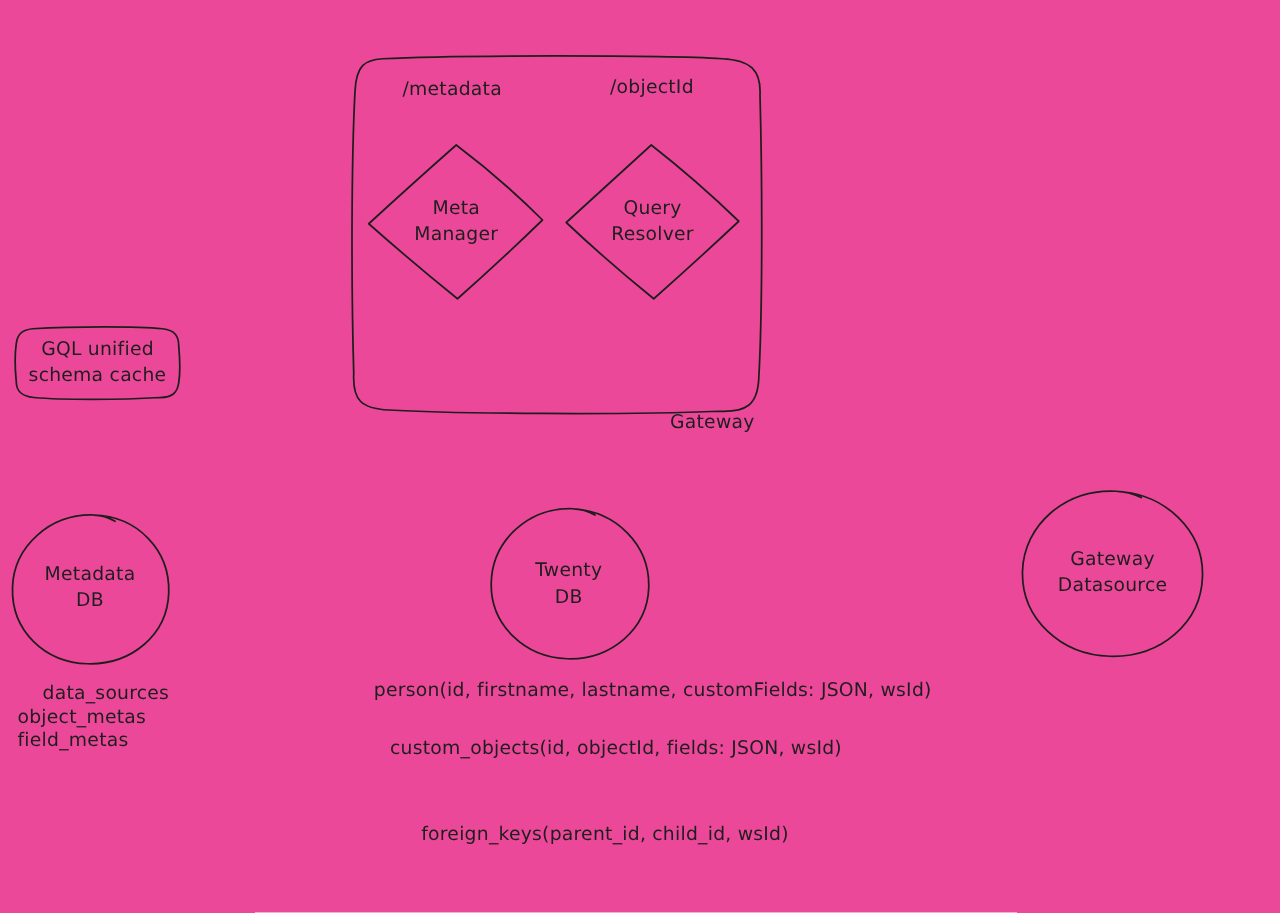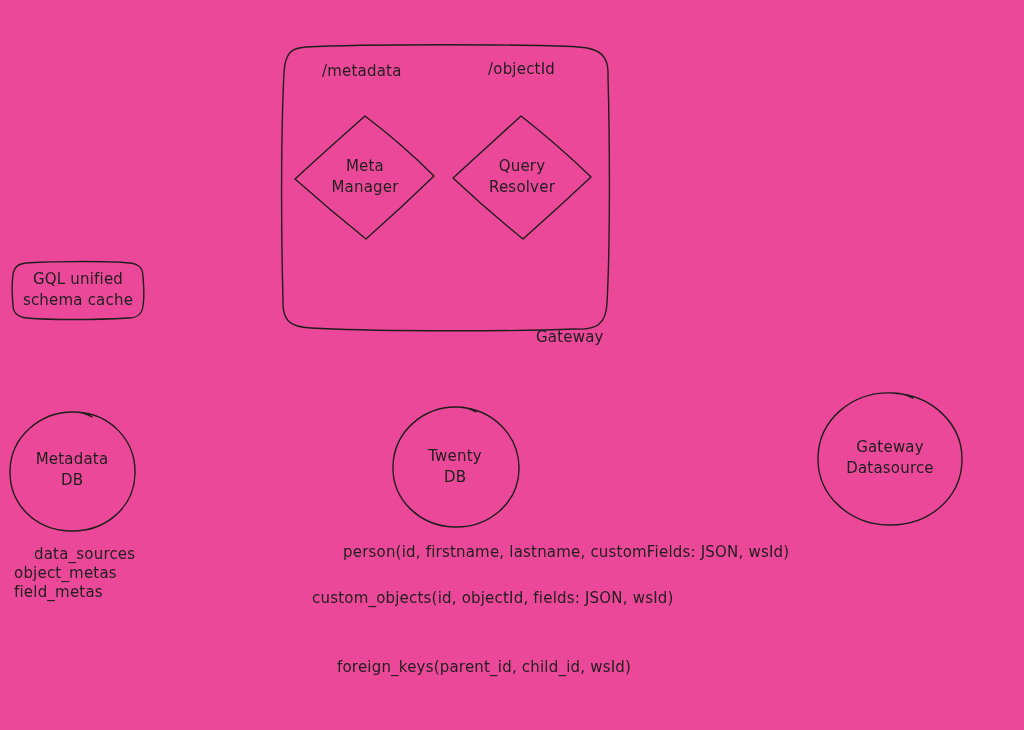--- a/index.html
+++ b/index.html
@@ -55,21 +55,21 @@
   .lbl-query-resolver    { left: 462px; top: 156px; width: 120px; }
   .lbl-gateway           { left: 536px; top: 304px; font-size: 15px; margin-top: 24px; }
   .lbl-cache             { left: 13px;  top: 262px; width: 130px; height: 56px;
                            display: flex; align-items: center; justify-content: center; }
   .lbl-metadata-db       { left: 12px;  top: 449px; width: 120px; }
   .lbl-twenty-db         { left: 395px; top: 446px; width: 120px; }
   .lbl-remote-ds         { left: 820px; top: 437px; width: 140px; }
   .lbl-md-table-0        { left: 14px;  top: 545px; margin-left: 20px; }
   .lbl-md-table-1        { left: 14px;  top: 564px; }
   .lbl-md-table-2        { left: 14px;  top: 583px; }
-  .lbl-tw-table-0        { left: 299px; top: 543px; margin-left: 44px; }
+  .lbl-tw-table-0        { left: 299px; top: 543px; }
   .lbl-tw-table-1        { left: 312px; top: 589px; }
   .lbl-tw-table-2        { left: 337px; top: 658px; }
   .lbl-remote-table-0    { left: 778px; top: 541px; }
 </style>
 </head>
 <body>
 
 <div class="canvas">
 
   <svg class="shapes" viewBox="0 0 1024 730" xmlns="http://www.w3.org/2000/svg">

